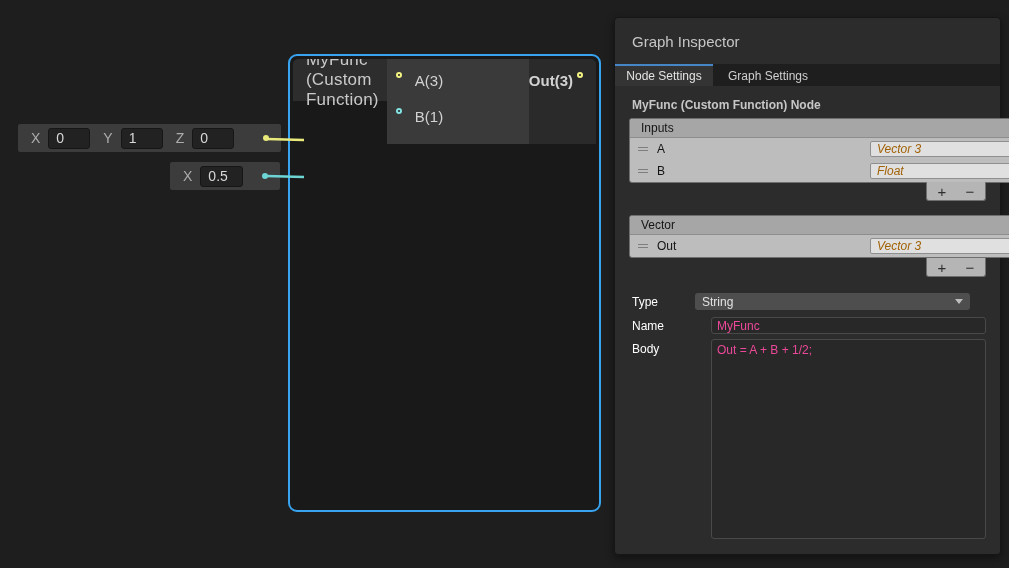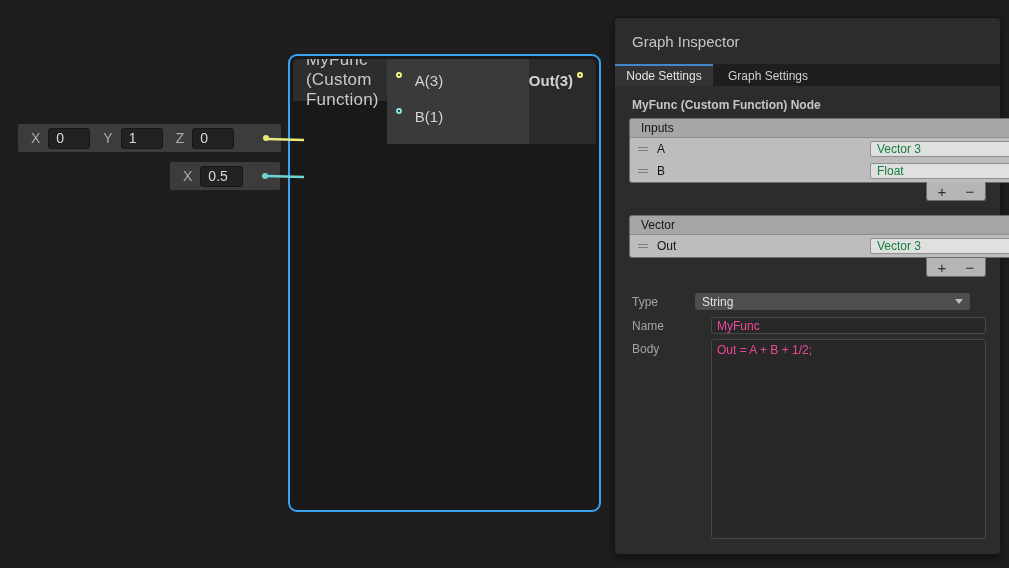--- a/index.html
+++ b/index.html
@@ -78,35 +78,35 @@
   .lheader { height:19px; background:#a6a6a6; border-bottom:1px solid #8d8d8d;
              display:flex; align-items:center; padding-left:11px;
              font-size:12px; color:#141414; }
   .lrow { height:22px; display:flex; align-items:center; }
   .handle { width:10px; margin-left:8px; display:flex; flex-direction:column; gap:2px; }
   .handle i { display:block; height:1px; background:#7e7e7e; }
   .lname { margin-left:9px; font-size:12px; color:#141414; }
   .ldrop { margin-left:auto; margin-right:6px; width:165px; height:16px;
            background:#e0e0e0; border:1px solid #8f8f8f; border-radius:2px;
            display:flex; align-items:center; padding:0 6px; cursor:default; }
-  .ldrop .dval { font-size:12px; color:#15803d; }
+  .ldrop .dval { font-size:12px; color:#a16207;font-style:italic; }
   .arrow-dark { margin-left:auto; width:0; height:0;
                 border-left:4px solid transparent; border-right:4px solid transparent;
                 border-top:5px solid #3d3d3d; }
   .lfooter { position:absolute; left:311px; width:60px; height:19px; background:#b5b5b5;
              border:1px solid #6e6e6e; border-top:none; border-radius:0 0 3px 3px;
              display:flex; align-items:center; justify-content:center; gap:4px; }
   #inputs-footer  { top:164px; }
   #outputs-footer { top:240px; }
   .lfooter button { width:24px; height:17px; background:none; border:none; color:#2e2e2e;
                     font-size:15px; line-height:15px; cursor:default;
                     font-family:"Liberation Sans", sans-serif; }
 
   
-  .prop-label { position:absolute; left:17px; font-size:12px; color:#a3a3a3; }
+  .prop-label { position:absolute; left:17px; font-size:12px; color:#ffffff; }
   #type-label { top:277px; }  #name-label { top:301px; }  #body-label { top:324px; }
   .dark-drop { position:absolute; left:80px; top:275px; width:275px; height:17px;
                background:#4e4e4e; border-radius:3px; display:flex; align-items:center;
                padding:0 7px; cursor:default; }
   .dark-drop .dval { font-size:12px; color:#e2e2e2; }
   .arrow-light { margin-left:auto; width:0; height:0;
                  border-left:4px solid transparent; border-right:4px solid transparent;
                  border-top:5px solid #bdbdbd; }
   .dark-field { position:absolute; left:96px; background:#282828; border:1px solid #494949;
                 border-radius:3px; color:#ec4899; font-size:12px;

